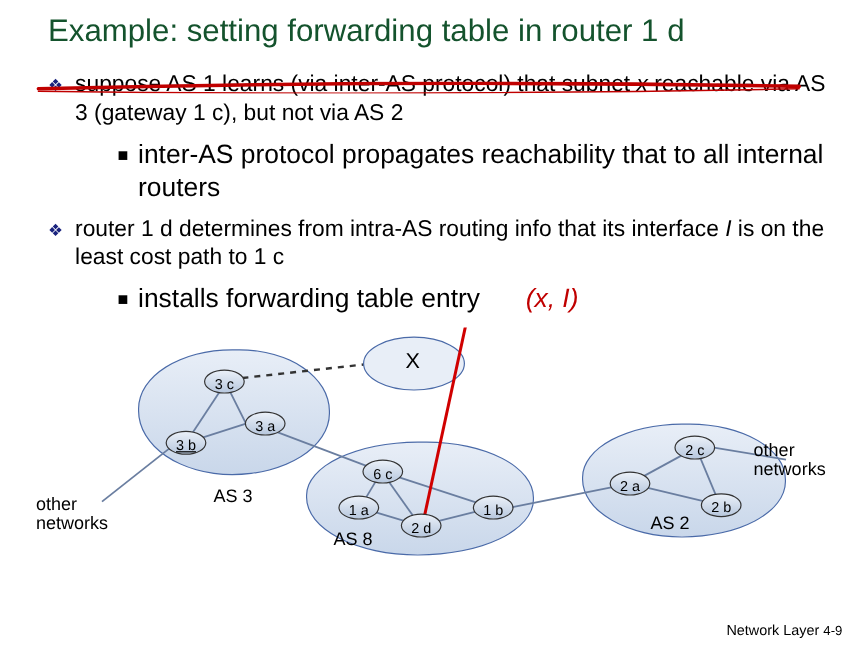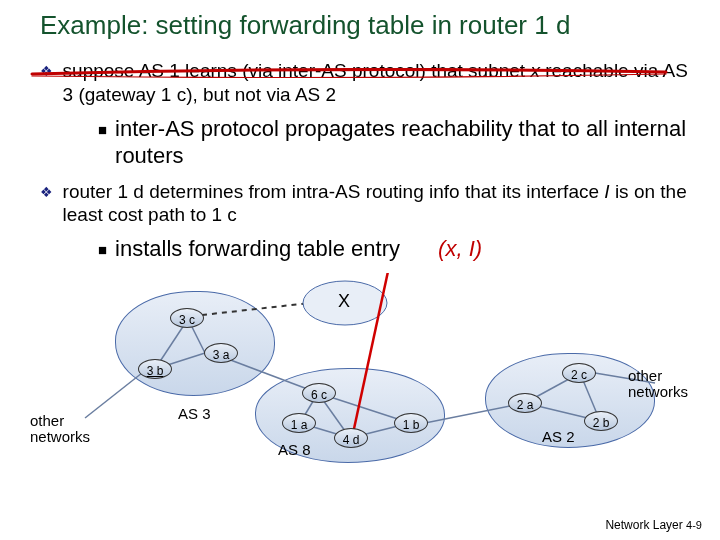--- a/index.html
+++ b/index.html
@@ -194,21 +194,21 @@
   <div class="router" style="left:204px; top:70px;">
       <span>3 a</span>
     </div>
   <div class="router" style="left:302px; top:110px;">
       <span>6 c</span>
     </div>
   <div class="router" style="left:282px; top:140px;">
       <span>1 a</span>
     </div>
   <div class="router" style="left:334px; top:155px;">
-      <span>4 d</span>
+      <span>2 d</span>
     </div>
   <div class="router" style="left:394px; top:140px;">
       <span>1 b</span>
     </div>
   <div class="router" style="left:508px; top:120px;">
       <span>2 a</span>
     </div>
   <div class="router" style="left:562px; top:90px;">
       <span>2 c</span>
     </div>

